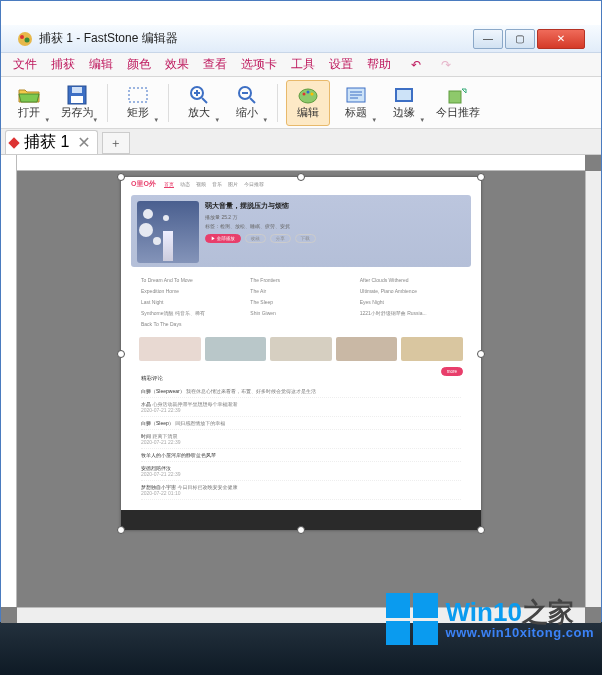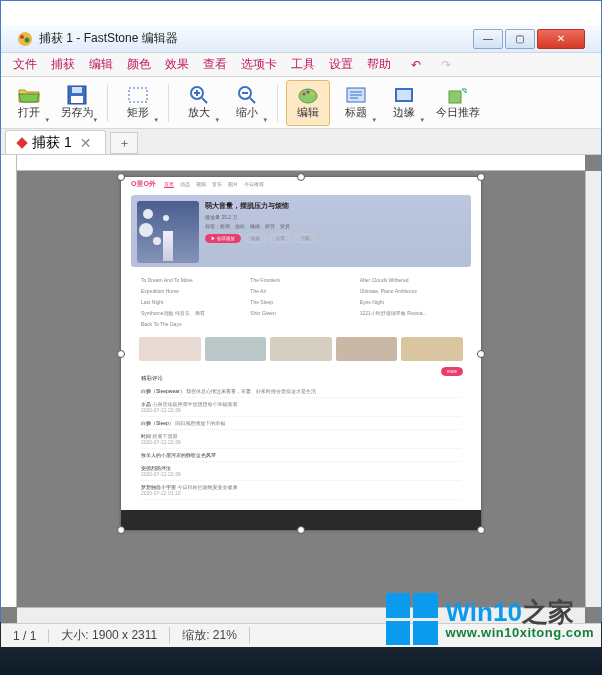--- a/index.html
+++ b/index.html
@@ -22,21 +22,21 @@
   
   .toolbar { height: 52px; display: flex; align-items: center; padding: 4px 6px; gap: 4px; border-bottom: 1px solid #d7d7d7; background:#fcfcfc;}
   .tbtn { display: flex; flex-direction: column; align-items: center; justify-content: center; width: 44px; height: 46px; border-radius: 3px; cursor: pointer; color:#333; font-size:11px; position:relative;}
   .tbtn.active { background:#fde9c6; border:1px solid #e8b96b;}
   .tbtn .ticon { width: 22px; height: 20px; display:flex; align-items:center; justify-content:center;}
   .tbtn .drop { position:absolute; bottom:2px; right:2px; font-size:7px; color:#666;}
   .sep { width:1px; height:38px; background:#ddd; margin:0 4px;}
 
   
   .tabstrip { height: 26px; background:#efefef; border-bottom:1px solid #ccc; display:flex; align-items:flex-end;}
-  .tab { height:24px; padding:0 12px; display:flex; align-items:center; gap:6px; background:#fff; border:1px solid #ccc; border-bottom:none; border-radius:3px 3px 0 0; margin-left:4px; font-size:14px;margin-top:20px;}
+  .tab { height:24px; padding:0 4px; display:flex; align-items:center; gap:6px; background:#fff; border:1px solid #ccc; border-bottom:none; border-radius:3px 3px 0 0; margin-left:4px; font-size:16px;margin-top:20px;}
   .tab .reddot { width:8px; height:8px; background:#d33; transform:rotate(45deg); }
   .tab .tabclose { color:#888; cursor:pointer; padding:0 2px;}
   .tabadd { width:28px; height:22px; border:1px solid #ccc; background:#f6f6f6; display:flex; align-items:center; justify-content:center; margin-left:4px; cursor:pointer; color:#555;}
 
   
   .canvaswrap { position: relative; height: calc(622px - 28px - 24px - 52px - 26px - 24px); background:#808080; overflow:hidden;}
   .rulerx { position:absolute; top:0; left:0; right:16px; height:16px; background:#fff; border-bottom:1px solid #bbb;}
   .rulery { position:absolute; top:0; left:0; bottom:16px; width:16px; background:#fff; border-right:1px solid #bbb;}
   .viewport { position:absolute; left:16px; top:16px; right:16px; bottom:16px; background:#808080; display:flex; align-items:flex-start; justify-content:center; padding-top:6px;}
   .scrollx { position:absolute; left:16px; right:16px; bottom:0; height:16px; background:#eee; border-top:1px solid #bbb;}
@@ -75,21 +75,21 @@
   .statusbar { height:24px; border-top:1px solid #ccc; display:flex; align-items:center; background:#f4f4f4;}
   .stat { padding:0 12px; border-right:1px solid #ccc; color:#444;}
 
   
   .watermark { position:absolute; right:0; bottom:26px; display:flex; align-items:center; gap:8px; padding:4px 8px; pointer-events:none;}
   .wm-logo { width:52px; height:52px; display:grid; grid-template-columns:1fr 1fr; grid-template-rows:1fr 1fr; gap:3px;}
   .wm-logo div{ background:#0a9bef;}
   .wm-text { display:flex; flex-direction:column; line-height:1.1;}
   .wm-big { font-size:26px; font-weight:bold;}
   .wm-big .blue{color:#0a9bef;} .wm-big .dark{color:#444;}
-  .wm-url { font-size:13px; color:#15803d; font-weight:bold; letter-spacing:.5px;}
+  .wm-url { font-size:13px; color:#3b82f6; font-weight:bold; letter-spacing:.5px;}
 
   
   .desktop { position:absolute; left:0; right:0; bottom:0; height:70px; background:linear-gradient(#2a3845,#0e1a25);}
 </style>
 </head>
 <body>
 
 <div class="desktop"></div>
 
 <div class="window">
@@ -328,25 +328,20 @@
           <div class="cmt"><span class="u">时间</span> <span>距离下清晨</span><br><span style="color:#aaa">2020-07-21 22:39</span></div>
           <div class="cmt"><span class="u">牧羊人的小屋河岸的静听蓝色风琴</span></div>
           <div class="cmt"><span class="u">安德烈陪伴汝</span><br><span style="color:#aaa">2020-07-21 22:39</span></div>
           <div class="cmt"><span class="u">梦想独自小宇宙</span> <span>今日目标已改晚安安全健康</span><br><span style="color:#aaa">2020-07-22 01:10</span></div>
         </div>
         <div class="pg-foot"></div>
       </div>
     </div>
   </div>
 
-  <div class="statusbar">
-    <div class="stat">1 / 1</div>
-    <div class="stat">大小: 1900 x 2311</div>
-    <div class="stat">缩放: 21%</div>
-  </div>
 </div>
 
 <div class="watermark">
   <div class="wm-logo">
       <div></div>
       <div></div>
       <div></div>
       <div></div>
     </div>
   <div class="wm-text">

